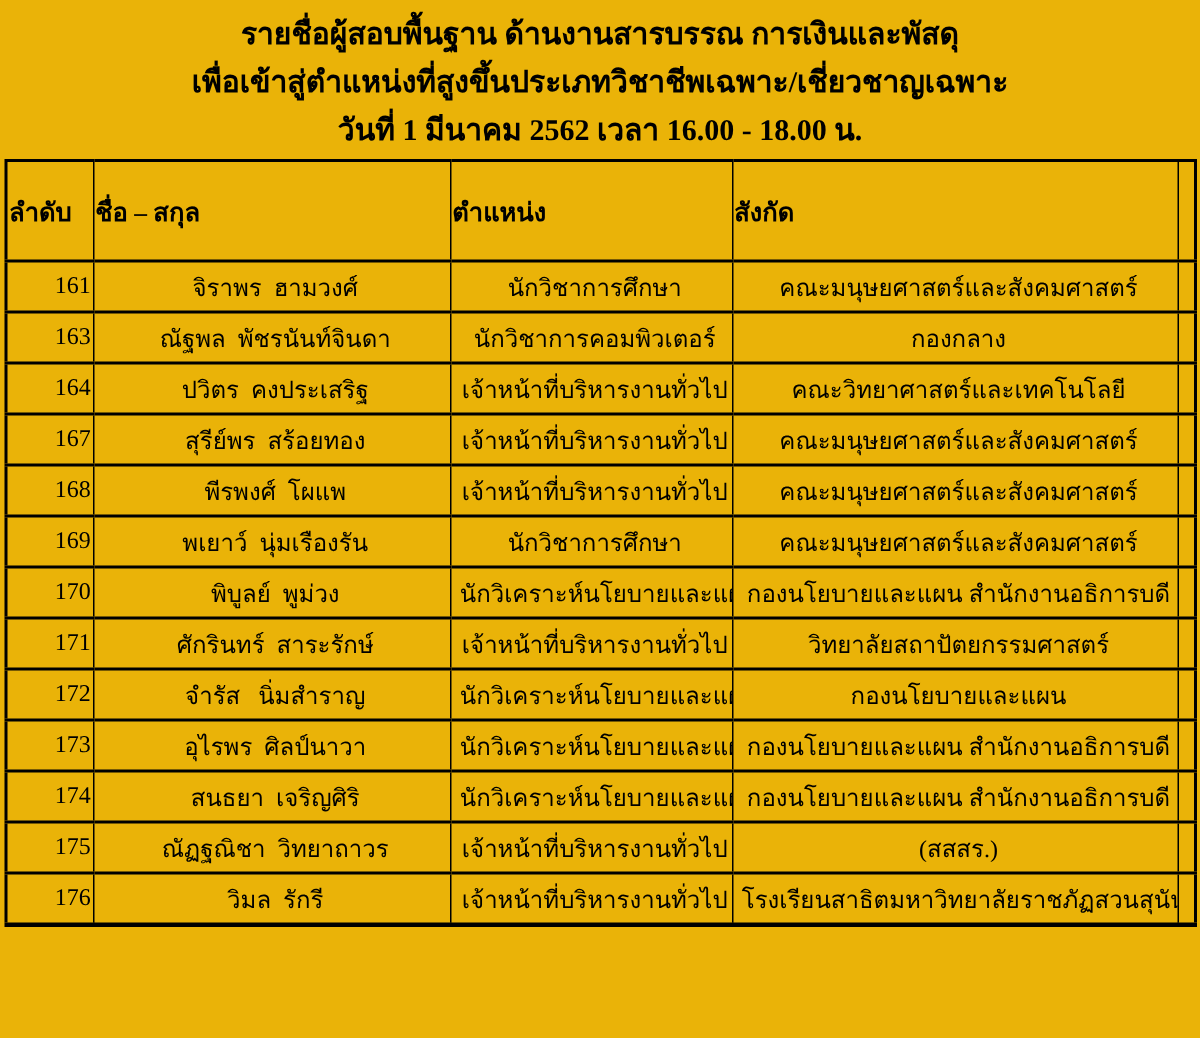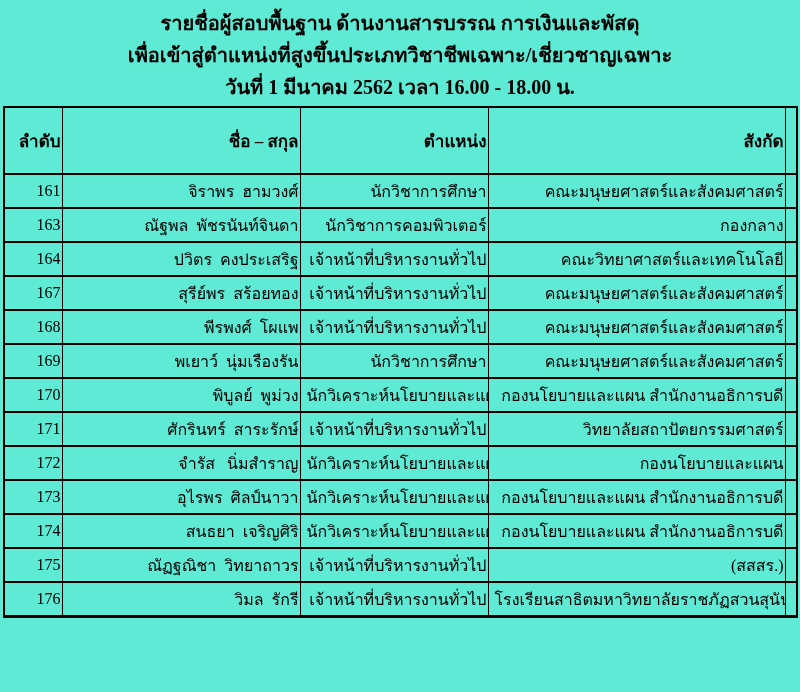--- a/index.html
+++ b/index.html
@@ -6,21 +6,21 @@
     margin: 0;
     padding: 0;
     background: #ffffff;
     color: #000000;
     font-family: "Liberation Serif", "DejaVu Sans", serif;
   }
   .page {
     position: relative;
     width: 800px;
     height: 692px;
-    background: #5eead4;
+    background: #eab308;
     overflow: hidden;
   }
   .titles {
     padding-top: 7px;
     text-align: center;
   }
   .title-line {
     font-size: 20px;
     font-weight: bold;
     line-height: 32px;
@@ -44,33 +44,33 @@
     border-right: 1px solid #000;
     border-top: 2px solid #000;
     border-bottom: 2px solid #000;
     overflow: hidden;
     white-space: pre;
   }
   th {
     height: 63px;
     font-size: 17px;
     font-weight: bold;
-    text-align: right;
+    text-align: left;
     vertical-align: middle;
     border-left-color: #bbb;
   }
   th:first-child { border-left-color: #000; }
   td {
     height: 30px;
     font-size: 16px;
     font-weight: normal;
     vertical-align: middle;
   }
   td.num { text-align: right; }
-  td.txt { text-align: right; padding-left: 6px; }
+  td.txt { text-align: center; padding-left: 6px; }
   th.cut, td.cut { border-right: none; }
 </style>
 </head>
 <body>
 
 <div class="page">
 
   <div class="titles">
     <div class="title-line">รายชื่อผู้สอบพื้นฐาน ด้านงานสารบรรณ การเงินและพัสดุ</div>
     <div class="title-line">เพื่อเข้าสู่ตำแหน่งที่สูงขึ้นประเภทวิชาชีพเฉพาะ/เชี่ยวชาญเฉพาะ</div>

